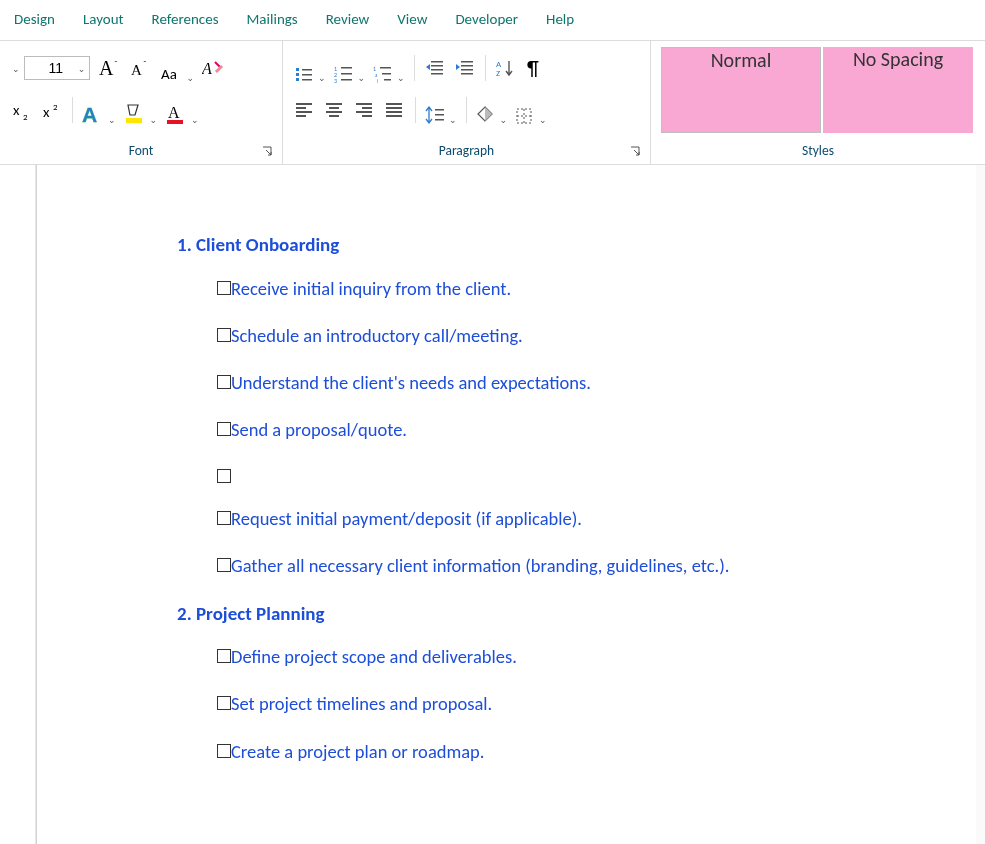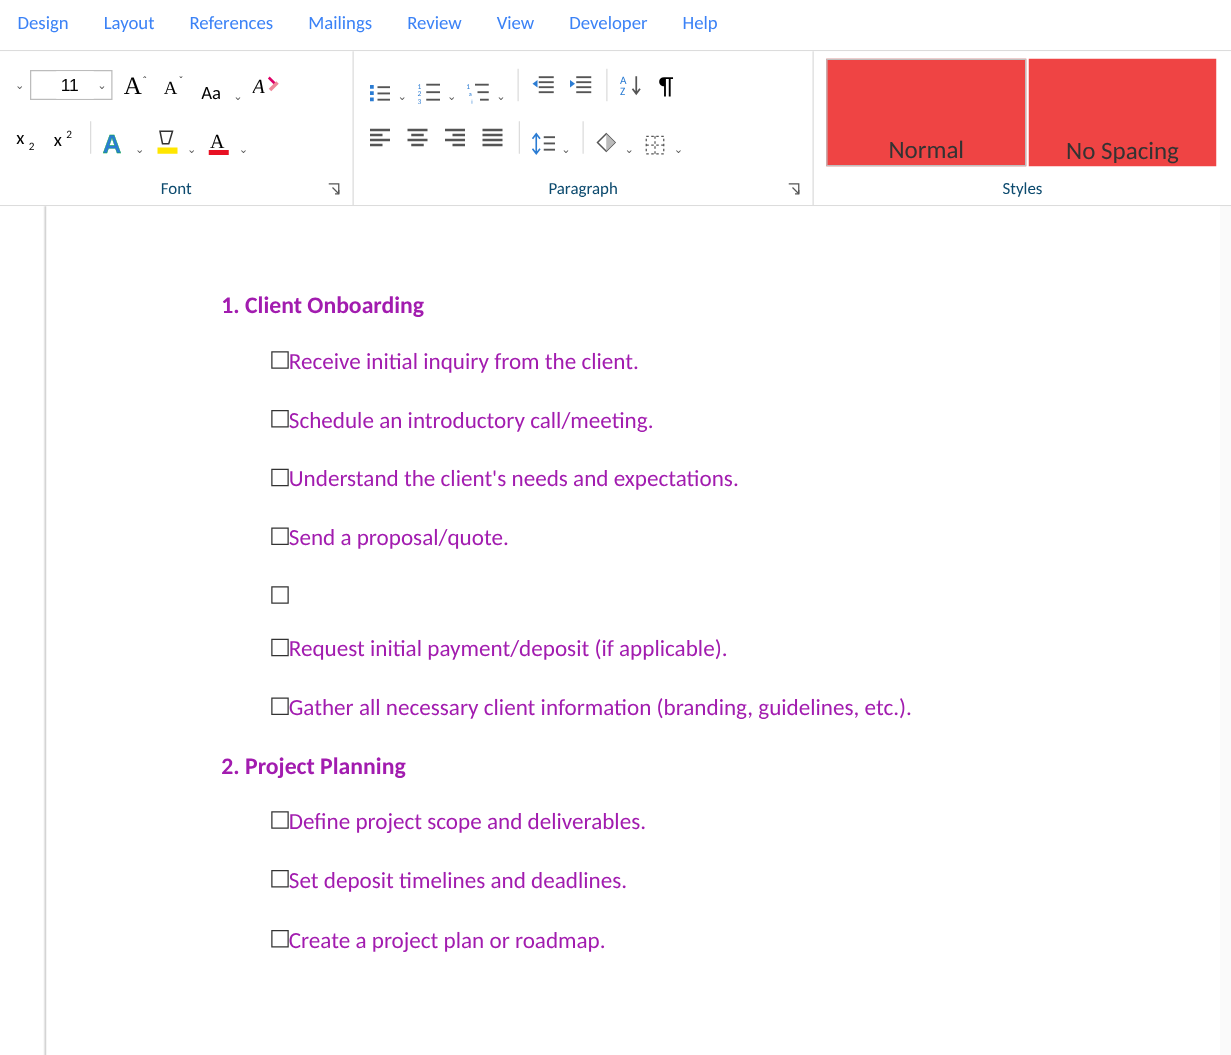--- a/index.html
+++ b/index.html
@@ -16,21 +16,21 @@
   .tabs {
     display: flex;
     gap: 0;
     padding: 4px 0 6px 0;
     border-bottom: 1px solid #dcdcdc;
     font-size: 15px;
   }
   .tab {
     padding: 6px 14px;
     cursor: pointer;
-    color: #3b82f6;
+    color: #0f766e;
   }
   .ribbon {
     display: flex;
     border-bottom: 1px solid #dcdcdc;
     height: 124px;
     background:#fff;
   }
   .group {
     display:flex;
     flex-direction:column;
@@ -98,26 +98,26 @@
   }
   .fontsize-box .right-caret {
     width:14px; text-align:center; font-size:9px; color:#555; height:100%; display:flex;align-items:center;justify-content:center;
   }
   svg { display:block; }
   
   .styles-group .group-body { flex-direction:row; align-items:flex-start; padding:6px 10px 0 10px; }
   .style-card {
     border:1px solid #bfbfbf;
     width:160px; height:86px;
-    display:flex; align-items:flex-end; justify-content:center;
+    display:flex; align-items:flex-start; justify-content:center;
     margin-right:2px;
     font-size:20px;
     color:#333;
     cursor:pointer;
-    background:#ef4444;
+    background:#f9a8d4;
   }
   .style-card.nospacing {
     border:none;
     width:150px;
   }
   
   .doc-wrap {
     display:flex;
     height:calc(844px - 40px - 124px);
     background:#fafafa;
@@ -128,21 +128,21 @@
     border-right:1px solid #e6e6e6;
   }
   .page {
     background:#fff;
     margin:0 0 0 0;
     width:940px;
     height:100%;
     padding:68px 0 0 140px;
     font-family:"Calibri","Segoe UI",sans-serif;
     font-size:18.5px;
-    color:#a21caf;
+    color:#1d4ed8;
     line-height:1.25;
     border-left:1px solid #d4d4d4;
   }
   .page h3 {
     font-size:19px;
     font-weight:700;
     margin:24px 0 20px 0;
   }
   .page h3:first-child{ margin-top:0; }
   .check-item {
@@ -453,21 +453,21 @@
         <span>Gather all necessary client information (branding, guidelines, etc.).</span>
       </div>
 
     <h3>2. Project Planning</h3>
     <div class="check-item">
         <span class="box"></span>
         <span>Define project scope and deliverables.</span>
       </div>
     <div class="check-item">
         <span class="box"></span>
-        <span>Set deposit timelines and deadlines.</span>
+        <span>Set project timelines and proposal.</span>
       </div>
     <div class="check-item">
         <span class="box"></span>
         <span>Create a project plan or roadmap.</span>
       </div>
 
   </div>
 </div>
 
 </body></html>

